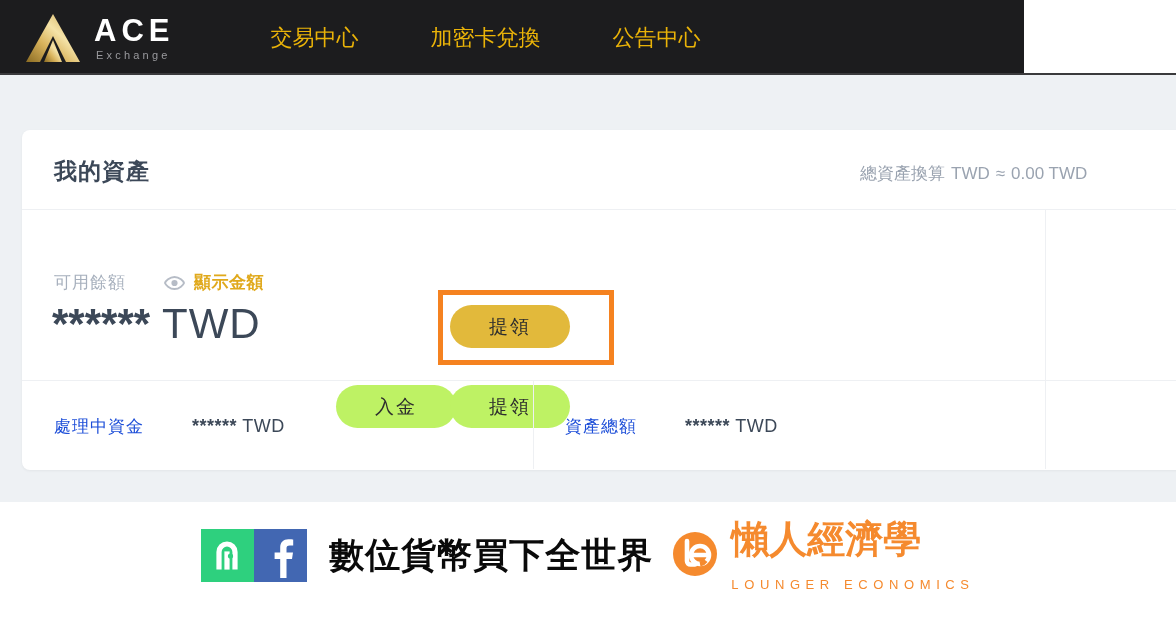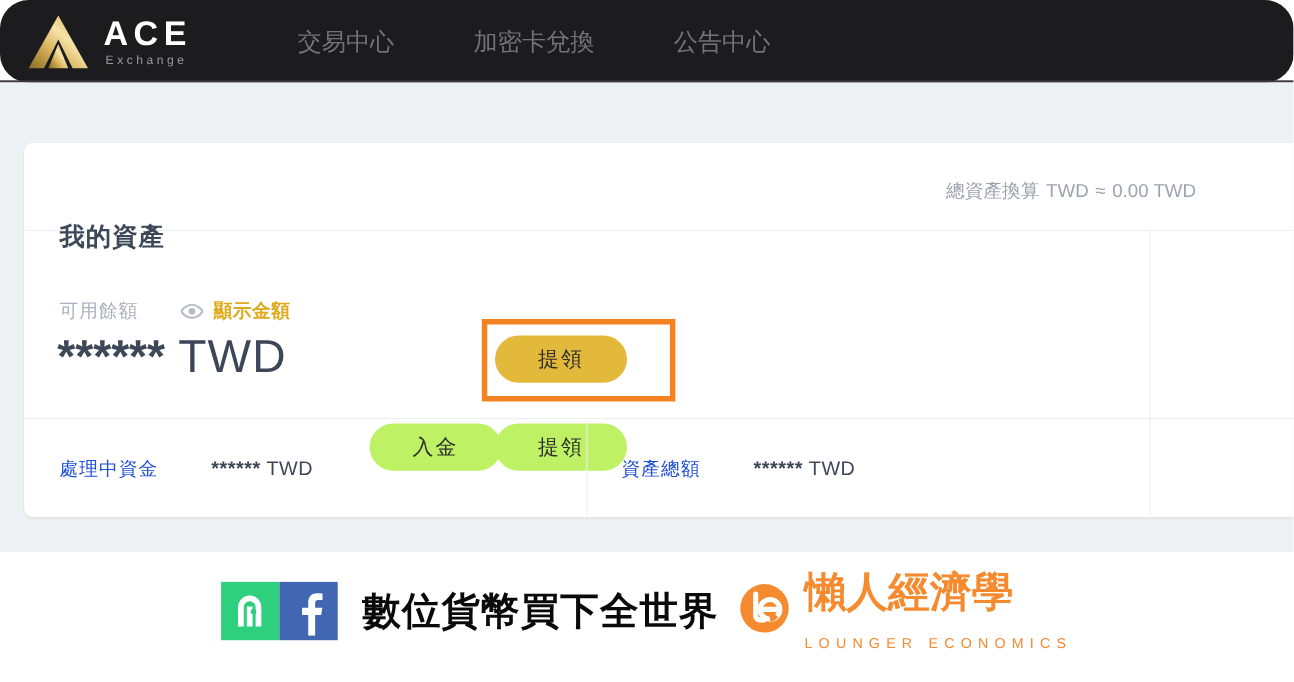--- a/index.html
+++ b/index.html
@@ -6,41 +6,41 @@
   html,body {
     width:1176px; height:620px;
     background:#ffffff;
     font-family:"Liberation Sans","DejaVu Sans",sans-serif;
     overflow:hidden;
   }
   #root { position:relative; width:1176px; height:620px; }
 
   
   .navbar{
-    position:absolute; left:0; top:0; width:1176px; height:75px;
+    position:absolute; left:0; top:0; width:1024px; height:75px;
     background:#1c1c1e;
-    display:flex; align-items:center;border-radius:26px;
+    display:flex; align-items:center;
   }
   .nav-logo{
     display:flex; align-items:center; margin-left:24px; margin-right:60px;
     height:62px;
   }
   .logo-mark{ width:58px; height:52px; position:relative; }
   .logo-text{ margin-left:12px; display:flex; flex-direction:column; justify-content:center; }
   .logo-ace{
     color:#ffffff; font-size:31px; font-weight:bold;
     letter-spacing:5px; line-height:1.0;
   }
   .logo-exchange{
     color:#9a9a9e; font-size:11px; letter-spacing:3.2px;
     margin-top:4px; line-height:1.0; margin-left:2px;
   }
   .nav-links{ display:flex; align-items:center; flex:1; }
   .nav-link{
-    color:#737373; font-size:22px; font-weight:500;
+    color:#eab308; font-size:22px; font-weight:500;
     padding:0 36px; cursor:pointer; white-space:nowrap;font-family:Liberation Serif, serif;
   }
   .navbar-underline{
     position:absolute; left:0; top:73px; width:1176px; height:2px;
     background:#3a3a3c;
   }
 
   
   .page-bg{
     position:absolute; left:0; top:75px; width:1176px; height:427px;
@@ -53,21 +53,20 @@
     box-shadow:0 1px 3px rgba(0,0,0,0.05);
     overflow:hidden;
   }
   .card-header{
     position:relative; height:80px; border-bottom:1px solid #eef0f3;
   }
   .card-title{
     position:absolute; left:32px; top:26px;
     font-size:23px; font-weight:bold; color:#3c4858;
     letter-spacing:1px;
-    margin-top:44px;
   }
   .card-total{
     position:absolute; left:838px; top:32px;
     font-size:17px; color:#9aa3b0; white-space:nowrap;
   }
   .card-total .sep{ display:inline-block; width:6px; }
 
   .balance-section{
     position:relative; height:171px;
     border-bottom:1px solid #eef0f3;

